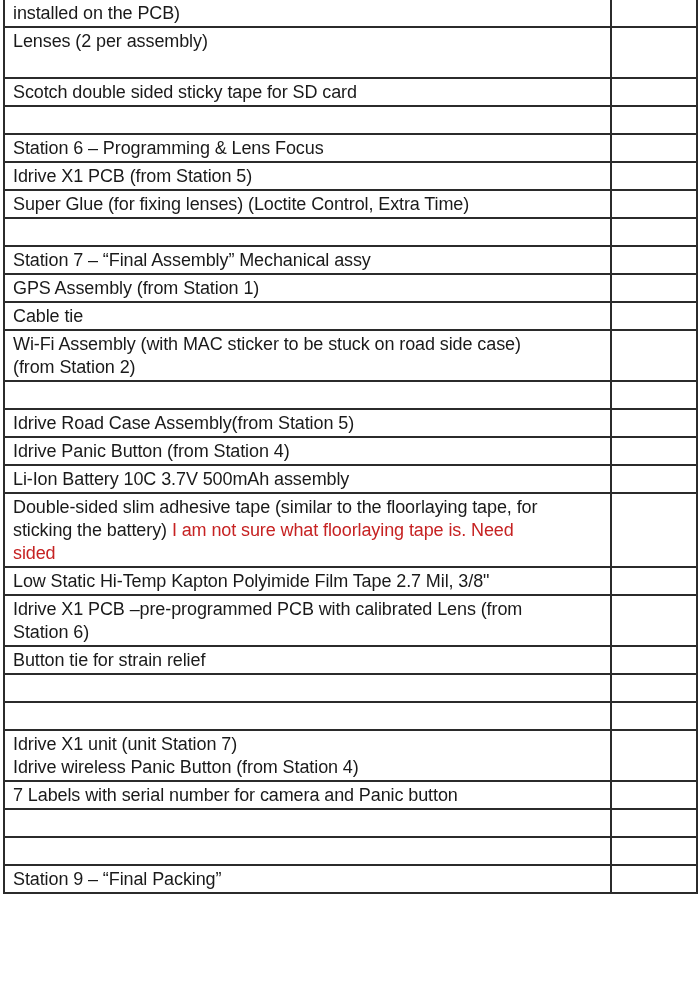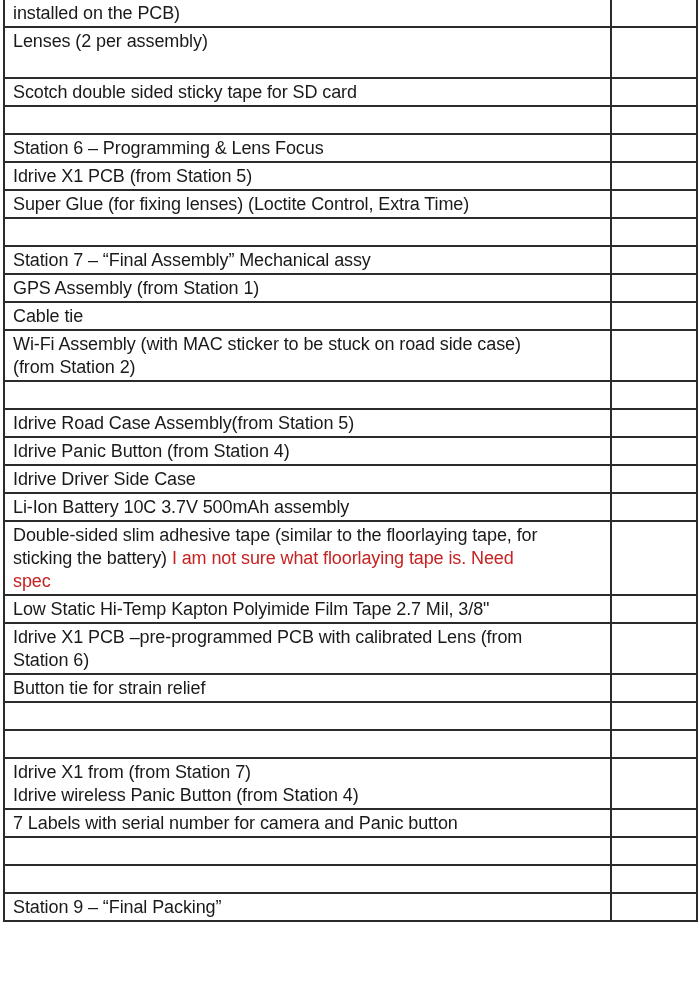--- a/index.html
+++ b/index.html
@@ -135,35 +135,29 @@
           <td class="cell-check"></td>
         </tr>
         <tr>
           <td class="cell-item">
             <div class="line"><span>Idrive Panic Button (from </span><span class="seg-bold">Station 4</span><span>)</span></div>
           </td>
           <td class="cell-check"></td>
         </tr>
         <tr>
           <td class="cell-item">
-            <div class="line"><span>Idrive Driver Side Case</span></div>
-          </td>
-          <td class="cell-check"></td>
-        </tr>
-        <tr>
-          <td class="cell-item">
             <div class="line"><span>Li-Ion Battery 10C 3.7V 500mAh assembly</span></div>
           </td>
           <td class="cell-check"></td>
         </tr>
         <tr>
           <td class="cell-item">
             <div class="line"><span>Double-sided slim adhesive tape (similar to the floorlaying tape, for</span></div>
             <div class="line"><span>sticking the battery) </span><span class="seg-red">I am not sure what floorlaying tape is. Need</span></div>
-            <div class="line"><span class="seg-red">spec</span></div>
+            <div class="line"><span class="seg-red">sided</span></div>
           </td>
           <td class="cell-check"></td>
         </tr>
         <tr>
           <td class="cell-item">
             <div class="line"><span>Low Static Hi-Temp Kapton Polyimide Film Tape 2.7 Mil, 3/8"</span></div>
           </td>
           <td class="cell-check"></td>
         </tr>
         <tr>
@@ -186,21 +180,21 @@
           <td class="cell-check"></td>
         </tr>
         <tr>
           <td class="cell-item">
             <div class="line">&nbsp;</div>
           </td>
           <td class="cell-check"></td>
         </tr>
         <tr>
           <td class="cell-item">
-            <div class="line"><span>Idrive X1 from (from </span><span class="seg-bold">Station 7</span><span>)</span></div>
+            <div class="line"><span>Idrive X1 unit (unit </span><span class="seg-bold">Station 7</span><span>)</span></div>
             <div class="line"><span>Idrive wireless Panic Button (from </span><span class="seg-bold">Station 4</span><span>)</span></div>
           </td>
           <td class="cell-check"></td>
         </tr>
         <tr>
           <td class="cell-item">
             <div class="line"><span>7 Labels with serial number for camera and Panic button</span></div>
           </td>
           <td class="cell-check"></td>
         </tr>

